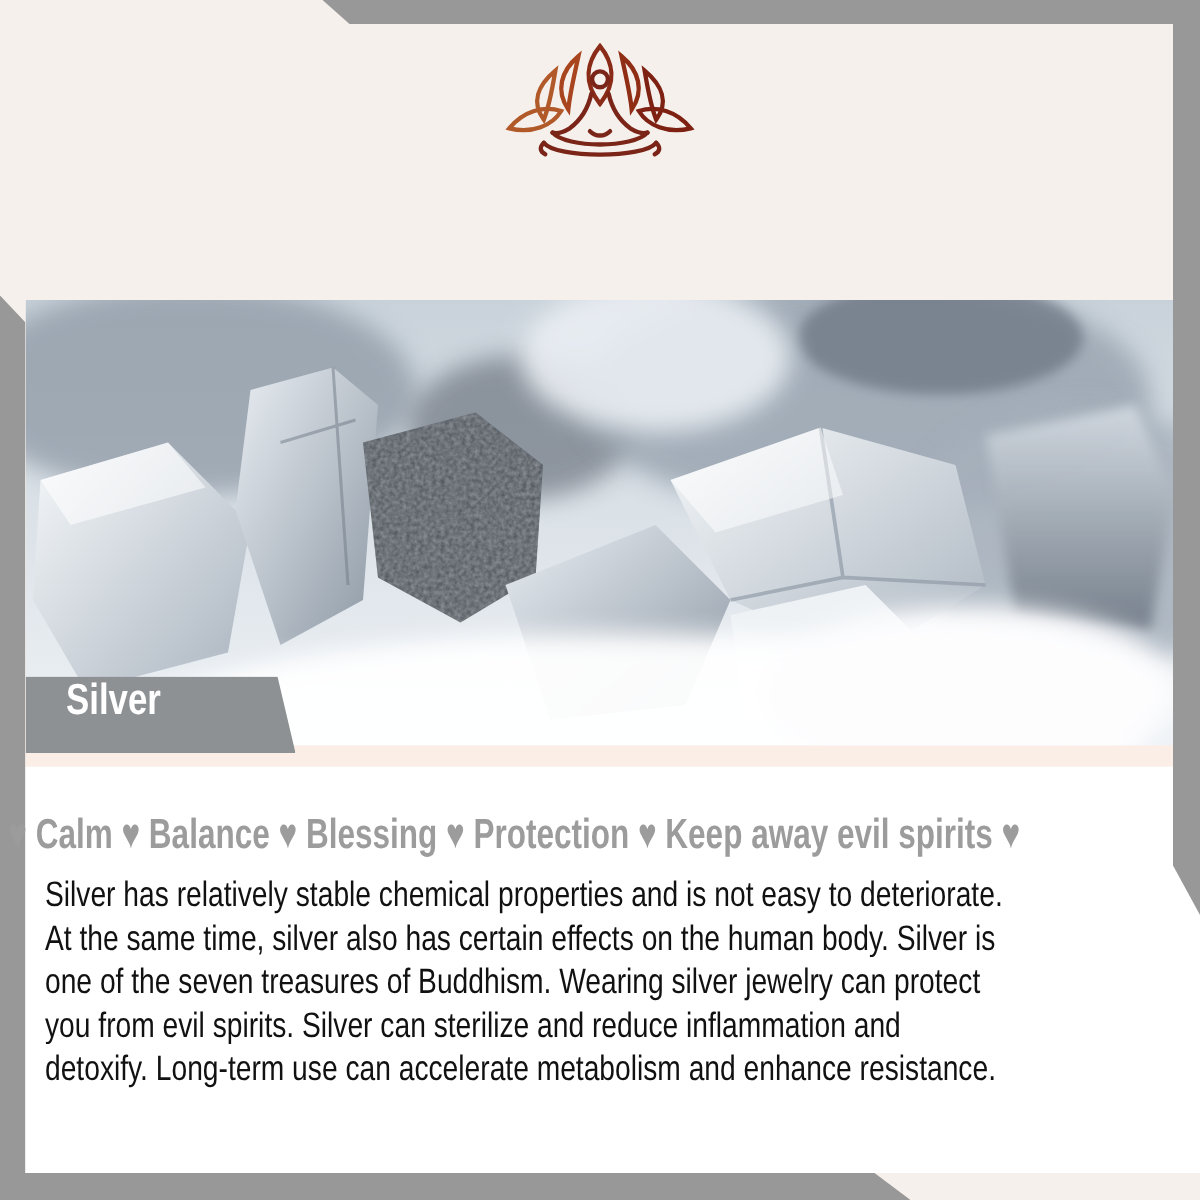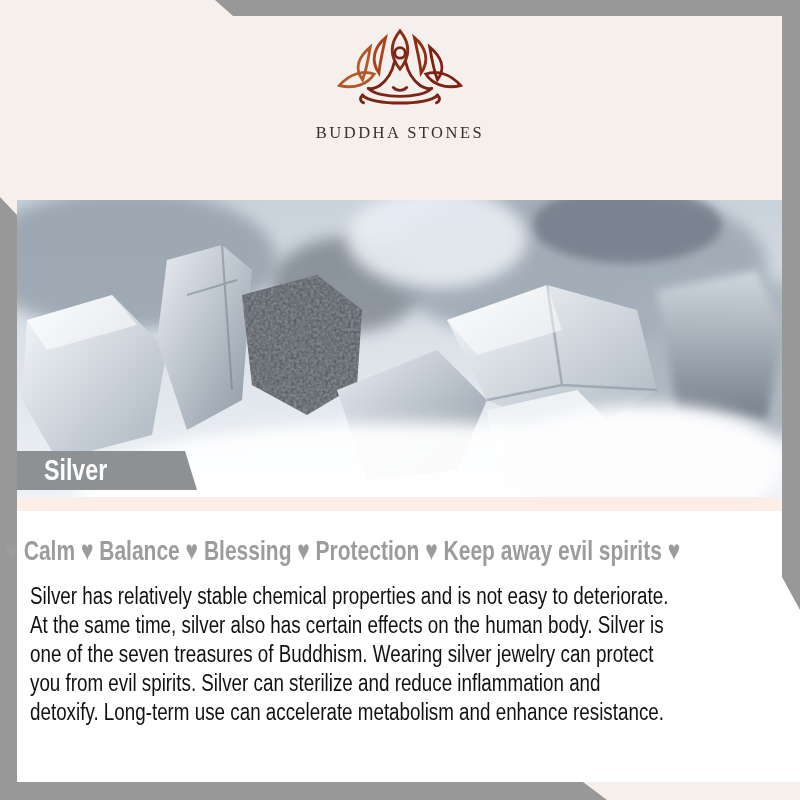--- a/index.html
+++ b/index.html
@@ -41,31 +41,31 @@
   .header-bar{
     position:absolute;left:160px;top:148px;width:480px;height:52px;
     background:var(--headerbg);display:flex;align-items:center;justify-content:center;
   }
   .header-bar span{
     font-size:40px;font-weight:700;color:var(--headertext);white-space:nowrap;
     transform:scaleX(0.8);
   }
   
   .badge{
-    position:absolute;left:17px;top:451px;width:180px;height:39px;
+    position:absolute;left:17px;top:451px;width:180px;height:51px;
     background:var(--badge);clip-path:polygon(0 0,168px 0,100% 100%,0 100%);
-    display:flex;align-items:center;
+    display:flex;align-items:flex-start;
   }
   .badge span{
     color:#ffffff;font-weight:700;font-size:29px;white-space:nowrap;
     transform:scaleX(0.8);transform-origin:left center;margin-left:27px;
   }
   
   .hearts{position:absolute;left:17px;width:651px;top:530px;height:42px;
-    display:flex;align-items:center;justify-content:center;}
+    display:flex;align-items:flex-end;justify-content:center;}
   .hearts span{
     font-size:28px;font-weight:700;color:var(--heart);white-space:nowrap;
     transform:scaleX(0.75);
   }
   
   .desc{position:absolute;left:30px;top:582px;width:760px;}
   .desc .line{
     font-size:23.5px;line-height:29px;color:var(--ink);white-space:nowrap;
     transform:scaleX(0.8);transform-origin:left center;
   }
@@ -166,21 +166,20 @@
 
       <circle cx="75" cy="28" r="5.5" stroke="var(--logodark)"></circle>
       <path d="M69,38 C67,47 62,56 54,62 C49,65 45,66 42,65" stroke="var(--logodark)"></path>
       <path d="M81,38 C83,47 88,56 96,62 C101,65 105,66 108,65" stroke="var(--logodark)"></path>
       <path d="M42,65 C52,76 98,76 108,65" stroke="var(--logodark)"></path>
       <path d="M36,72 C44,83 106,83 114,72" stroke="var(--logodark)"></path>
       <path d="M36,72 C33,75 33,78 37,80" stroke="var(--logodark)"></path>
       <path d="M114,72 C117,75 117,78 113,80" stroke="var(--logodark)"></path>
       <path d="M68,64 C72,68 78,68 82,64" stroke="var(--logodark)"></path>
     </svg>
-    <div class="brand">BUDDHA STONES</div>
   </div>
 
 
   <div class="hearts">
     <span>♥ Calm ♥ Balance ♥ Blessing ♥ Protection ♥ Keep away evil spirits ♥</span>
   </div>
 
   <div class="desc">
     <div class="line">Silver has relatively stable chemical properties and is not easy to deteriorate.</div>
     <div class="line">At the same time, silver also has certain effects on the human body. Silver is</div>

